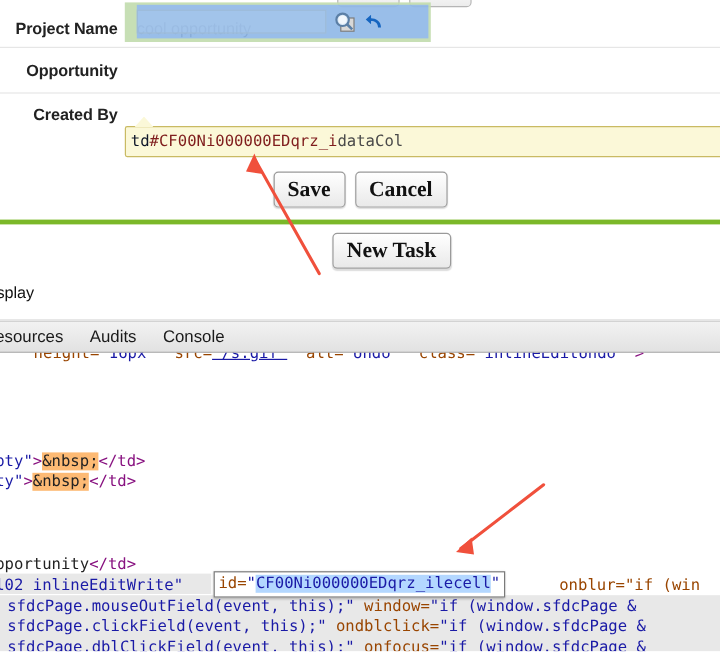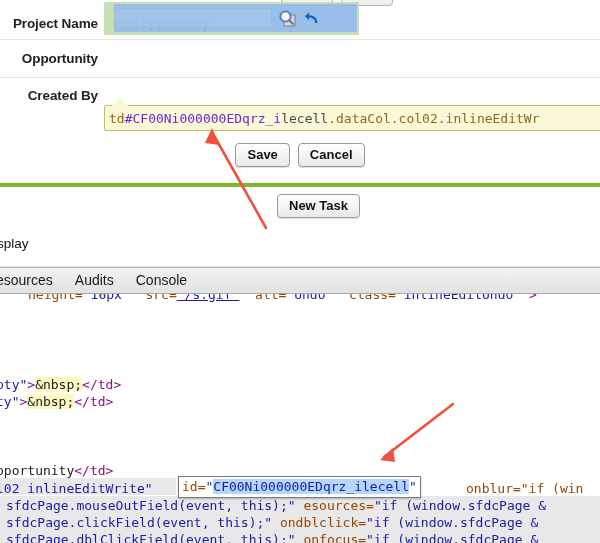--- a/index.html
+++ b/index.html
@@ -76,43 +76,43 @@
     width:520px; height:26px;
     background:#fbf8d8;
     border:1px solid #c9ba63;
     border-radius:2px;
     display:flex; align-items:center;
     padding-left:4px;
     font-family:"DejaVu Sans Mono","Liberation Mono",monospace;
     font-size:13px; white-space:nowrap; overflow:hidden;
     z-index:6;
   }
-  .tt-tag  { color:#a16207; }
-  .tt-id   { color:#6d28d9; }
+  .tt-tag  { color:#0f172a; }
+  .tt-id   { color:#7f1d1d; }
   .tt-rest { color:#4a4a4a; }
   .tt-cls  { color:#8a6a22; }
   .tooltip-arrow {
     position:absolute; left:112px; top:97px; width:16px; height:9px;
     z-index:7;
     background:#fbf8d8;
     clip-path:polygon(50% 0%, 100% 100%, 0% 100%);
     border:0;
   }
   .tooltip-arrow::after{
     content:""; position:absolute; left:-1px; top:-1px; width:18px; height:10px;
     background:transparent;
   }
 
   .save-cancel {
     position:absolute; left:0; top:143px; width:600px;
     display:flex; justify-content:center; gap:8px;
   }
   .sf-btn {
-    font-family:Liberation Sans, sans-serif;
-    font-size:13px; font-weight:bold; color:#111;
+    font-family:Liberation Serif, serif;
+    font-size:18px; font-weight:bold; color:#111;
     padding:3px 11px 4px 11px;
     border:1px solid #9a9a9a; border-radius:4px;
     background:linear-gradient(#ffffff,#e9e9e9);
     box-shadow:0 1px 1px rgba(0,0,0,0.14);
   }
 
   .green-rule {
     position:absolute; left:0; top:183px; width:600px; height:4px;
     background:#7bb829;
   }
@@ -154,21 +154,21 @@
     font-family:"DejaVu Sans Mono","Liberation Mono",monospace;
     font-size:13px; line-height:17.5px;
     white-space:pre; overflow:hidden;
   }
   .cl { position:absolute; white-space:pre; }
   .c-tag  { color:#881280; }
   .c-attr { color:#994500; }
   .c-val  { color:#1a1aa6; }
   .c-link { color:#1a1aa6; text-decoration:underline; }
   .c-txt  { color:#222; }
-  .c-ent  { color:#222; background:#fef9c3;text-align:right; }
+  .c-ent  { color:#222; background:#fdba74;text-align:right; }
   .sel-hl { background:#b3d7ff; }
 
   .id-box {
     position:absolute;
     background:#ffffff;
     border:1px solid #7a7a7a;
     box-shadow:0 1px 2px rgba(0,0,0,0.25);
     padding:1px 3px;
     font-family:"DejaVu Sans Mono","Liberation Mono",monospace;
     font-size:13px; white-space:nowrap;
@@ -224,22 +224,21 @@
       <svg width="19" height="19" viewBox="0 0 19 19">
         <path d="M14.5 14 C14.5 8.5 10 6.2 6.2 6.2 L6.2 3.2 L1.8 7.2 L6.2 11.2 L6.2 8.6 C9 8.6 12 10 12 14 Z" fill="#1565c0"></path>
       </svg>
     </span>
   </div>
 
   <div class="tooltip-arrow"></div>
   <div class="tooltip">
     <span class="tt-tag">td</span>
       <span class="tt-id">#CF00Ni000000EDqrz_i</span>
-      <span class="tt-rest">lecell</span>
-      <span class="tt-cls">.dataCol.col02.inlineEditWr</span>
+      <span class="tt-rest">dataCol</span>
   </div>
 
   <div class="save-cancel">
     <button class="sf-btn">Save</button>
     <button class="sf-btn">Cancel</button>
   </div>
 
   <div class="green-rule"></div>
 
   <div class="sec-btns">
@@ -275,21 +274,21 @@
     
     <div class="code-shade" style="left:0; top:184px; width:176px; height:17px;"></div>
     <div class="cl" style="left:-4px; top:186px;"><span class="c-val">l02 inlineEditWrite"</span></div>
 
     <div class="id-box" style="left:178px; top:182px;"><span class="c-attr">id=</span><span class="c-val">"</span><span class="c-val sel-hl">CF00Ni000000EDqrz_ilecell</span><span class="c-val">"</span></div>
 
     <div class="cl" style="left:466px; top:186px;"><span class="c-attr">onblur="if (win</span></div>
 
     <div class="code-shade" style="left:0; top:202px; width:600px; height:82px;"></div>
 
-    <div class="cl" style="left:6px; top:203px;"><span class="c-val">sfdcPage.mouseOutField(event, this);"</span><span class="c-txt"> </span><span class="c-attr">esources=</span><span class="c-val">"if (window.sfdcPage &amp;</span></div>
+    <div class="cl" style="left:6px; top:203px;"><span class="c-val">sfdcPage.mouseOutField(event, this);"</span><span class="c-txt"> </span><span class="c-attr">window=</span><span class="c-val">"if (window.sfdcPage &amp;</span></div>
 
     <div class="cl" style="left:6px; top:220px;"><span class="c-val">sfdcPage.clickField(event, this);"</span><span class="c-txt"> </span><span class="c-attr">ondblclick=</span><span class="c-val">"if (window.sfdcPage &amp;</span></div>
 
     <div class="cl" style="left:6px; top:237px;"><span class="c-val">sfdcPage.dblClickField(event, this);"</span><span class="c-txt"> </span><span class="c-attr">onfocus=</span><span class="c-val">"if (window.sfdcPage &amp;</span></div>
 
     
 
     
   </div>
 </div>

